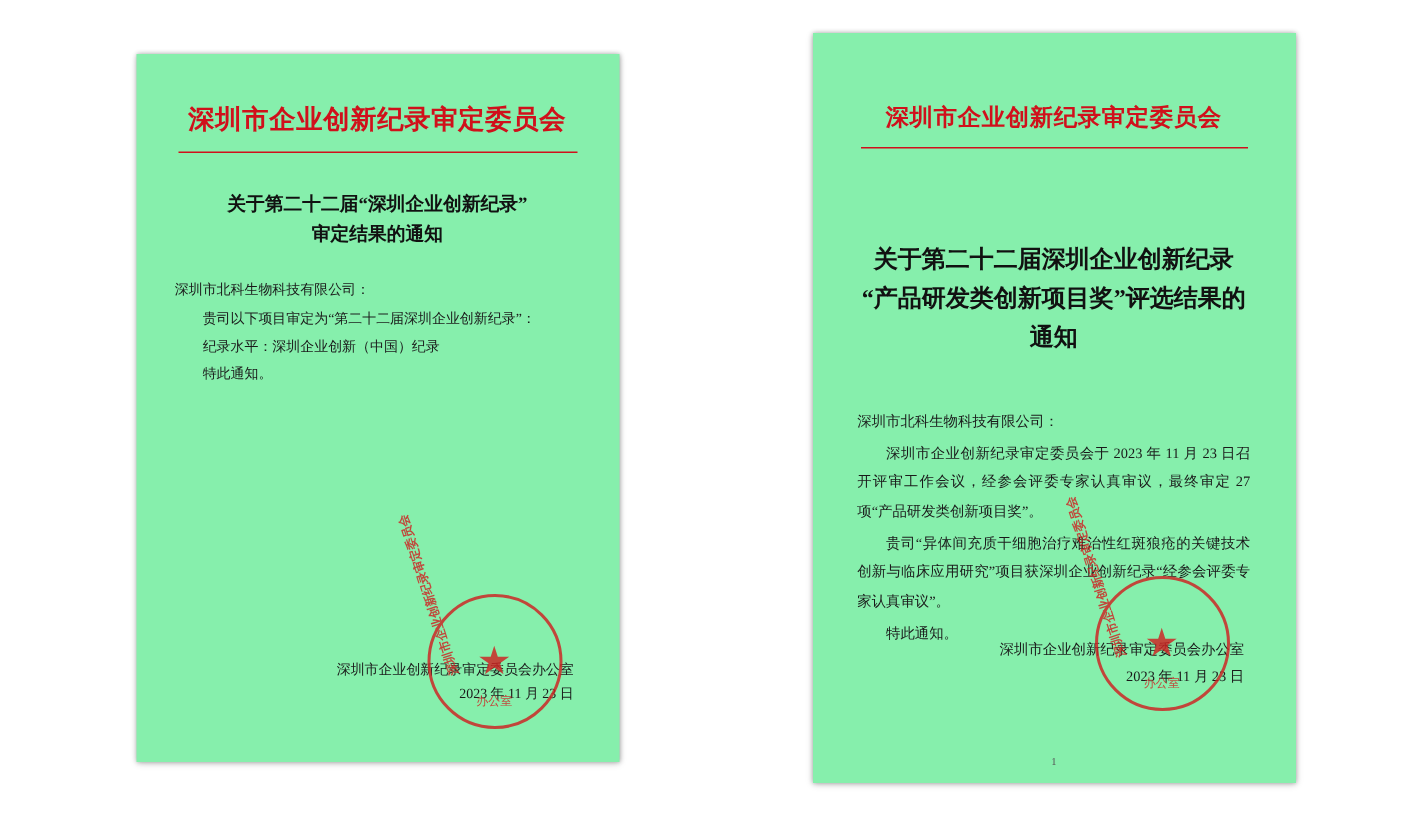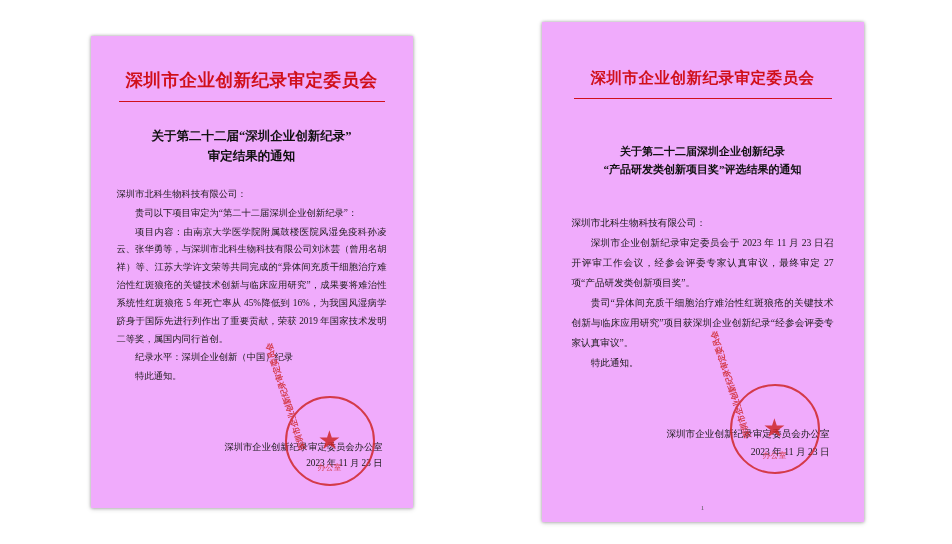--- a/index.html
+++ b/index.html
@@ -18,21 +18,21 @@
     position: absolute;
     inset: 0;
     display: flex;
     justify-content: space-around;
     align-items: center;
   }
 
   
   .doc {
     position: relative;
-    background: #f0abfc;
+    background: #86efac;
     box-shadow: 0 0 3px rgba(0,0,0,0.30), 0 1px 5px rgba(0,0,0,0.18);
     box-sizing: border-box;
     overflow: hidden;
   }
   .doc-left {
     width: 322px;
     height: 472px;
     margin-left: 26px;
     padding: 34px 26px 18px 26px;
   }
@@ -67,22 +67,22 @@
     text-align: center;
     font-weight: bold;
     color: #111;
     line-height: 1.6;
   }
   .doc-left .doc-title {
     font-size: 12.5px;
     margin-top: 24px;
   }
   .doc-right .doc-title {
-    font-size: 11px;
-    margin-top: 44px;
+    font-size: 16px;
+    margin-top: 62px;
   }
 
   
   .body-text {
     color: #1a1a1a;
     text-align: justify;
     text-justify: inter-ideograph;
   }
   .doc-left .body-text {
     font-size: 9.3px;
@@ -187,23 +187,20 @@
     <div class="doc-title">
       <div>关于第二十二届“深圳企业创新纪录”</div>
       <div>审定结果的通知</div>
     </div>
 
     <div class="body-text">
       <p>深圳市北科生物科技有限公司：</p>
       <p class="p-indent">贵司以下项目审定为“第二十二届深圳企业创新纪录”：</p>
 
       <p class="p-indent">
-        <span class="lbl">项目内容：</span><span>由南京大学医学院附属鼓楼医院风湿免疫科孙凌云、张华勇等，与深圳市北科生物科技有限公司刘沐芸（曾用名胡祥）等、江苏大学许文荣等共同完成的“异体间充质干细胞治疗难治性红斑狼疮的关键技术创新与临床应用研究”，成果要将难治性系统性红斑狼疮 5 年死亡率从 45%降低到 16%，为我国风湿病学跻身于国际先进行列作出了重要贡献，荣获 2019 年国家技术发明二等奖，属国内同行首创。</span>
-      </p>
-      <p class="p-indent">
         <span class="lbl">纪录水平：</span><span>深圳企业创新（中国）纪录</span>
       </p>
 
       <p class="p-indent">特此通知。</p>
     </div>
 
     <div class="sign-block">
       <div class="sign-line">深圳市企业创新纪录审定委员会办公室</div>
       <div class="sign-line">2023 年 11 月 23 日</div>
     </div>

